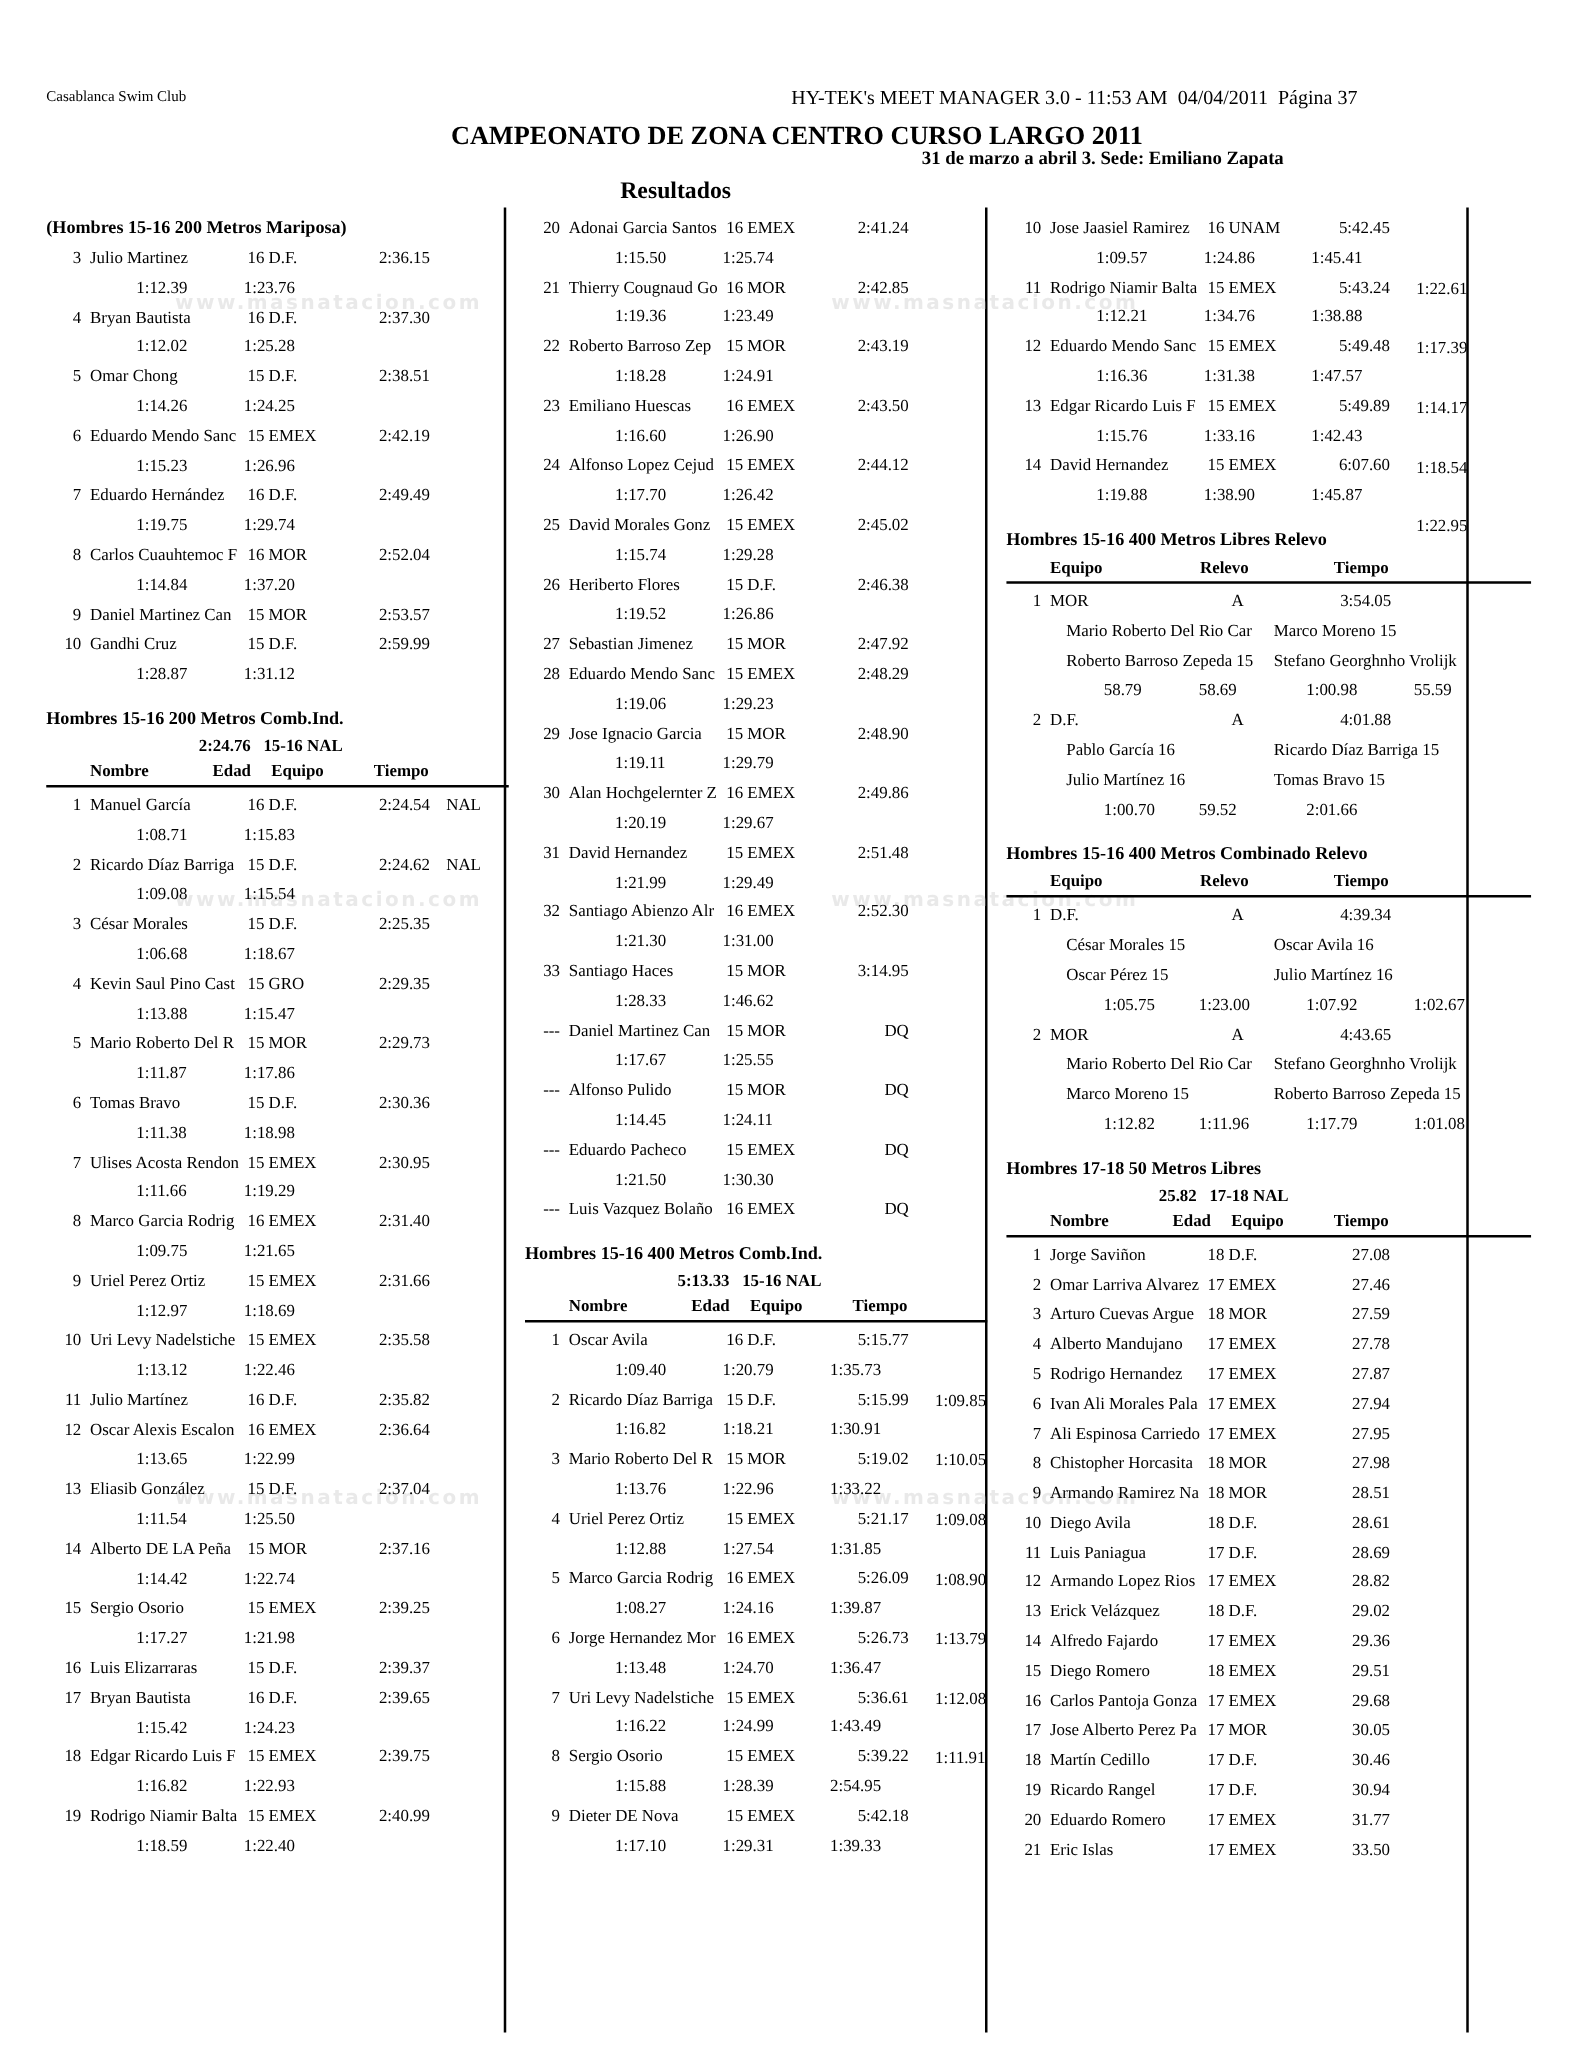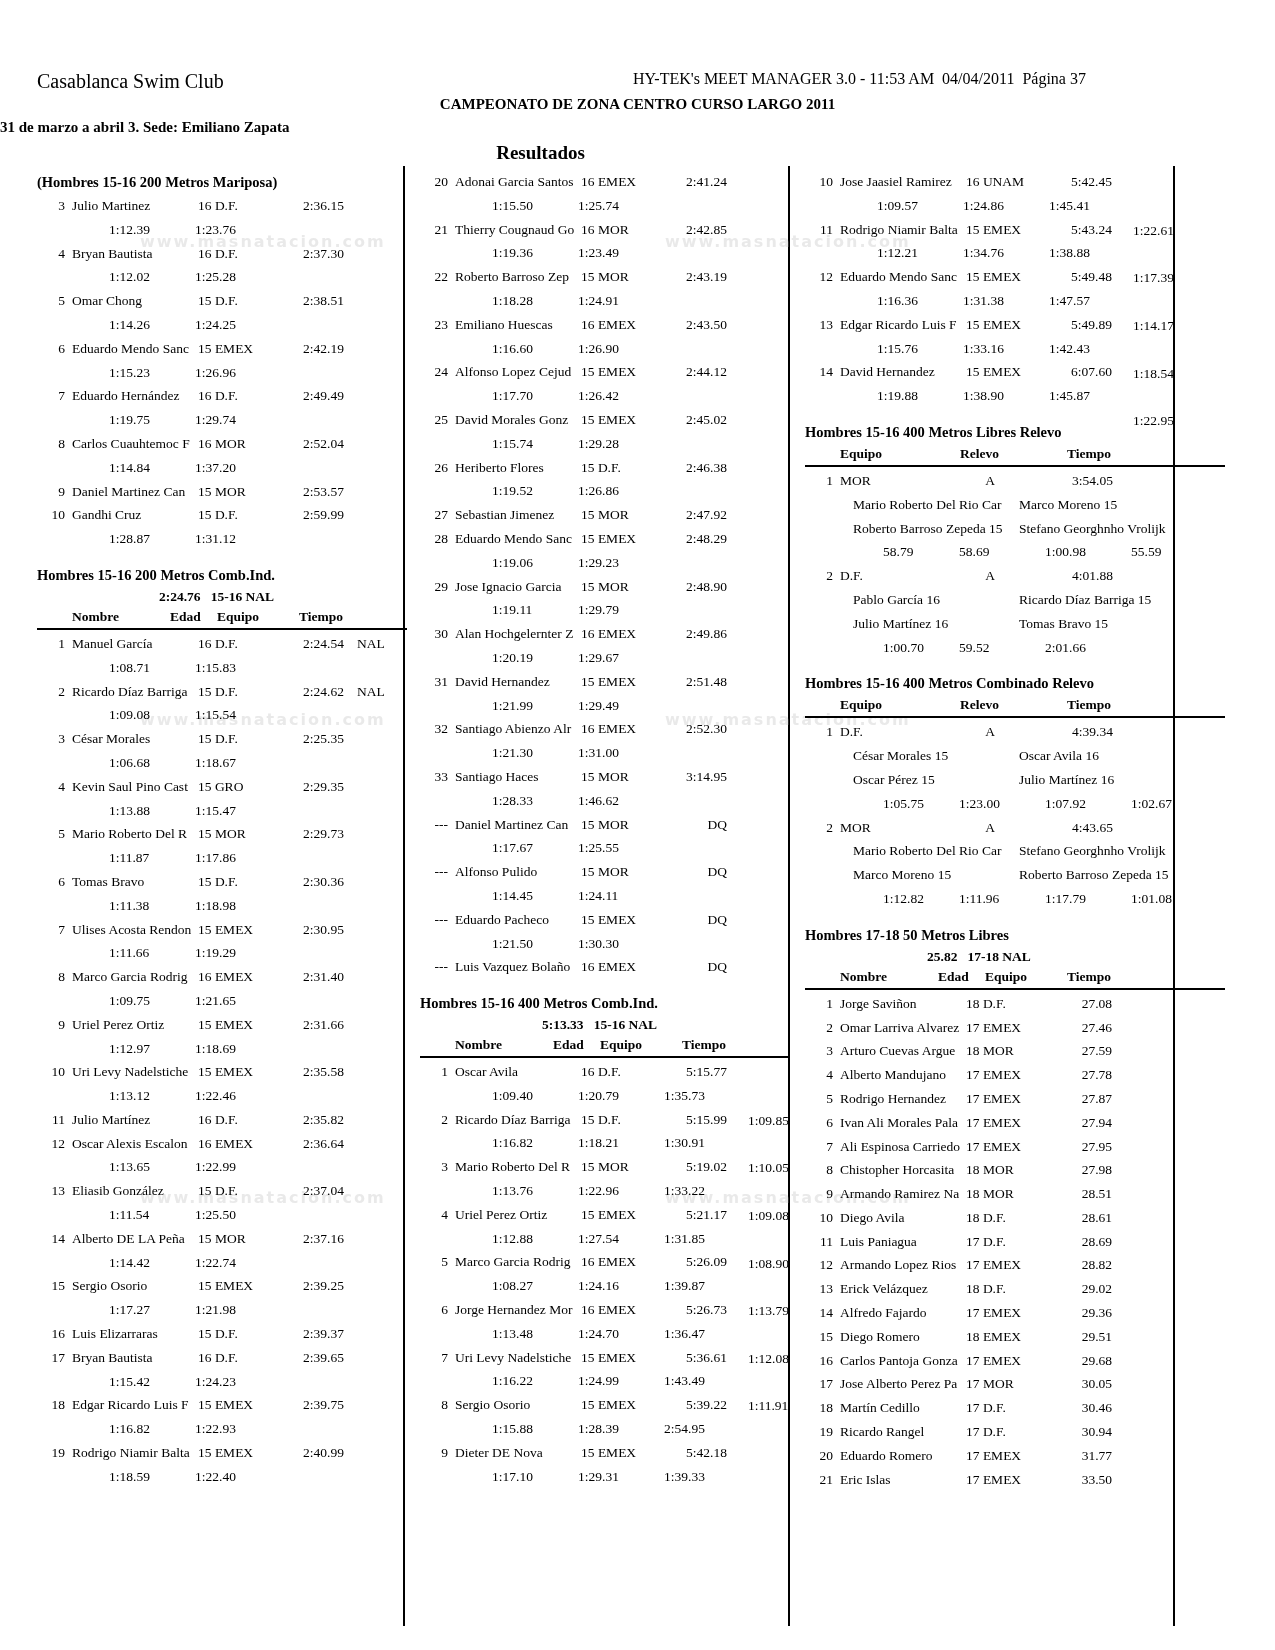--- a/index.html
+++ b/index.html
@@ -1,21 +1,21 @@
 <!DOCTYPE html>
 <html><head>
 <meta charset="utf-8">
 <style>
   html, body { margin:0; padding:0; background:#ffffff; }
   body { width:1275px; height:1650px; position:relative; overflow:hidden;
          font-family:"Liberation Serif","DejaVu Serif",serif; color:#000; font-size:13.5px; }
-  .hdr-left { position:absolute; left:37px; top:70px; font-size:20px; }
+  .hdr-left { position:absolute; left:37px; top:70px; font-size:12px; }
   .hdr-right { position:absolute; left:633px; top:70px; font-size:16px; white-space:pre; }
-  .hdr-title { position:absolute; left:0; width:1275px; top:96px; text-align:center; font-weight:bold; font-size:15px; }
-  .hdr-sub { position:absolute; left:0; width:1027px; top:119px; text-align:left; font-weight:bold; font-size:15px; }
+  .hdr-title { position:absolute; left:0; width:1275px; top:96px; text-align:center; font-weight:bold; font-size:21px; }
+  .hdr-sub { position:absolute; left:0; width:1027px; top:119px; text-align:right; font-weight:bold; font-size:15px; }
   .hdr-res { position:absolute; left:0; width:1081px; top:142px; text-align:center; font-weight:bold; font-size:19px; }
   .vline { position:absolute; width:2px; background:#000; top:166px; bottom:24px; }
   .col { position:absolute; top:170px; }
   #col1 { left:37px; width:370px; }
   #col2 { left:420px; width:370px; overflow:hidden; }
   #col3 { left:805px; width:420px; overflow:hidden; }
   .row { position:relative; height:23.8px; line-height:23.8px; white-space:nowrap; }
   .row span { position:absolute; top:0; }
   .ev-title { font-weight:bold; font-size:14.5px; height:24px; line-height:24px; white-space:nowrap; }
   .ev-rec { font-weight:bold; font-size:13.5px; height:20px; line-height:20px; white-space:pre; }

